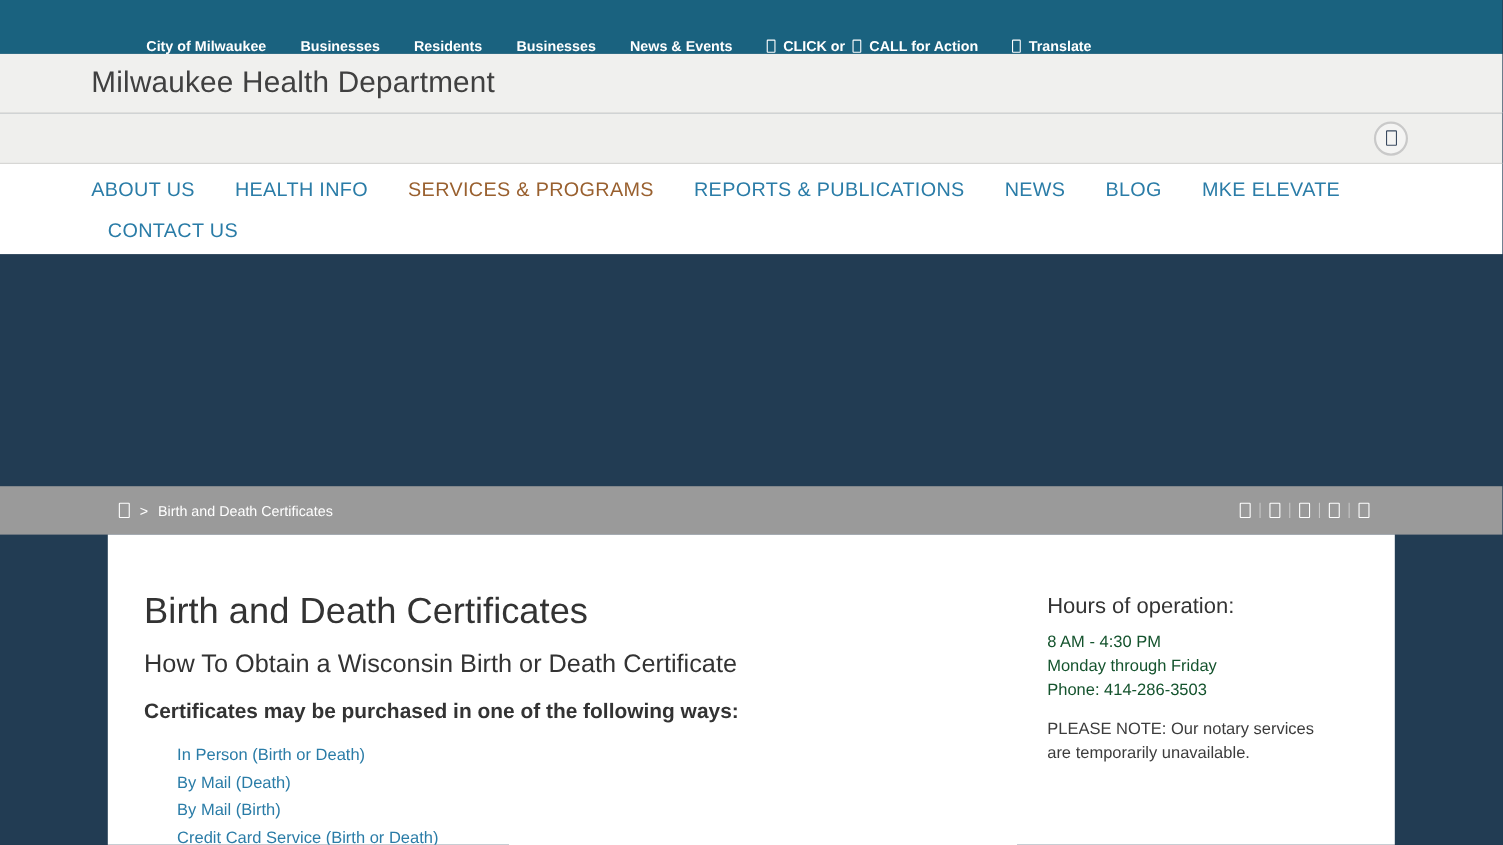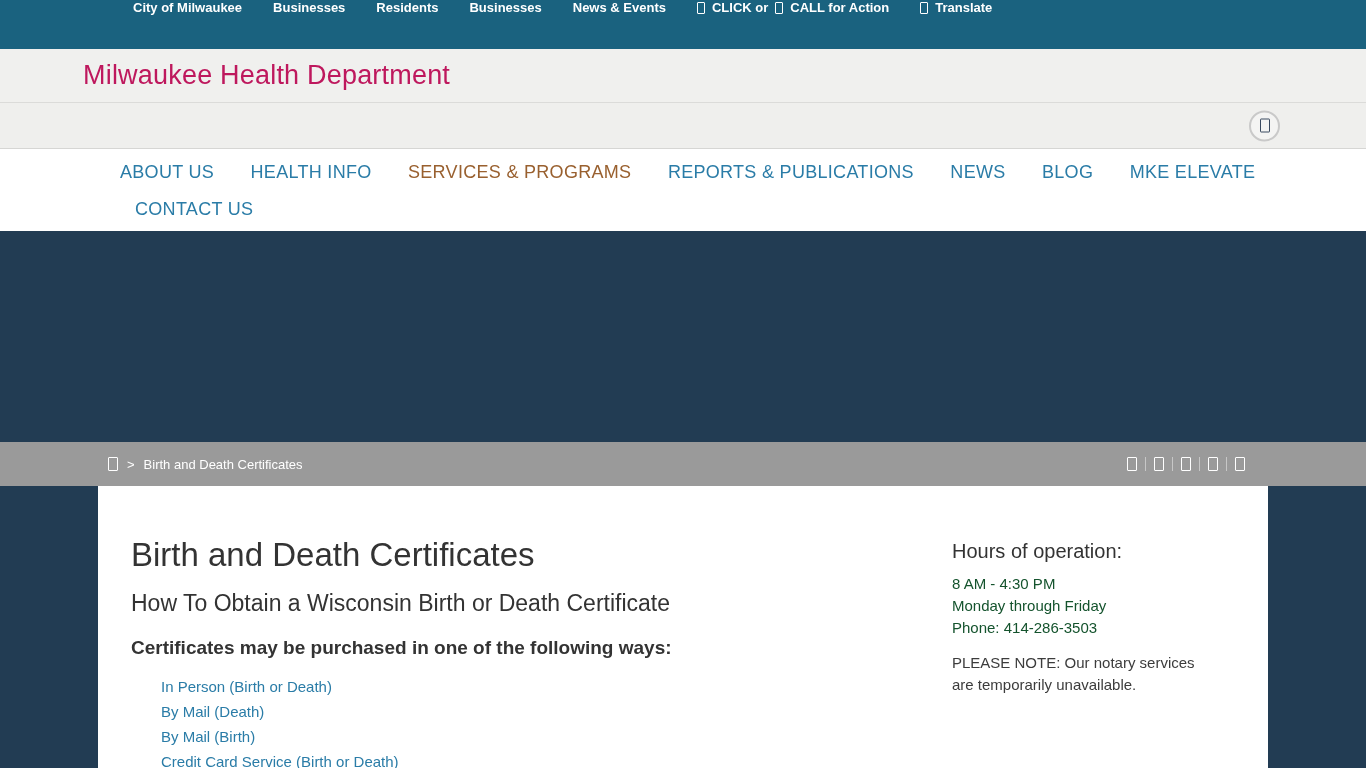--- a/index.html
+++ b/index.html
@@ -9,21 +9,21 @@
     overflow: hidden;
     background: #223C53;
     font-family: "Liberation Sans", sans-serif;
   }
 
   
   .topbar {
     height: 49px;
     background: #1A627F;
     display: flex;
-    align-items: flex-start;
+    align-items: flex-end;
     padding-left: 133px;
   }
   .topbar .tlink {
     color: #fff;
     font-size: 13px;
     font-weight: 600;
     text-decoration: none;
     margin-right: 31px;
     white-space: nowrap;
     display: inline-flex;
@@ -47,21 +47,21 @@
     background: #F0F0EE;
     border-bottom: 1px solid #DBDBD9;
     display: flex;
     align-items: center;
     padding-left: 83px;
   }
   .masthead .site-title {
     margin: 0;
     font-size: 27px;
     font-weight: 400;
-    color: #be185d;
+    color: #404040;
     letter-spacing: 0.2px;
   }
 
   
   .searchband {
     height: 46px;
     background: #EFEFED;
     border-bottom: 1px solid #D6D6D4;
     position: relative;
   }
@@ -80,21 +80,21 @@
     cursor: pointer;
     padding: 0;
   }
 
   
   .navband {
     height: 82px;
     background: #FFFFFF;
     padding: 8px 0 0 83px;
   }
-  .nav-row { margin-top: 5px; white-space: nowrap; margin-left: 37px; }
+  .nav-row { margin-top: 5px; white-space: nowrap; }
   .nav-row.second { margin-top: 16px; padding-left: 15px; }
   .nav-link {
     font-size: 18px;
     letter-spacing: 0.3px;
     color: #2A7CA7;
     text-decoration: none;
     margin-right: 32px;
   }
   .nav-link.active { color: #99602F; }
 

